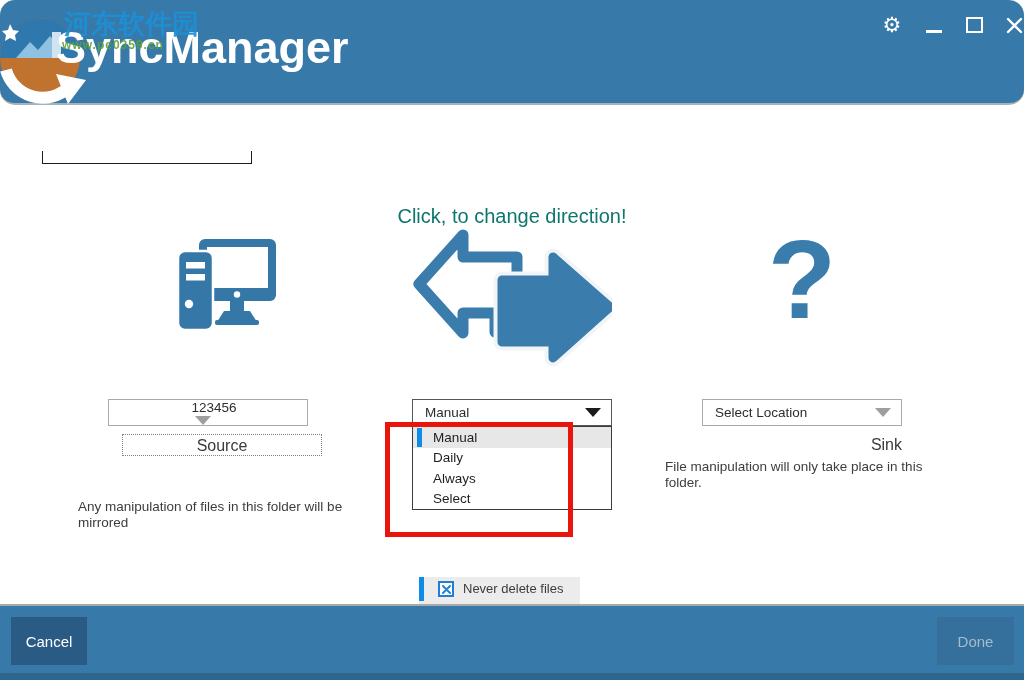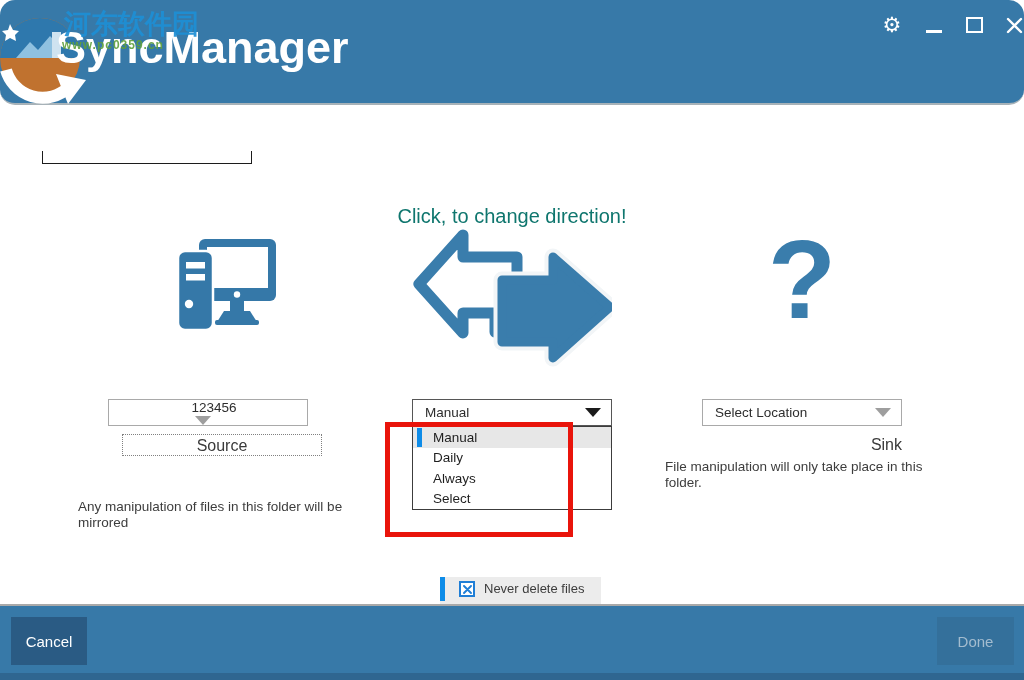--- a/index.html
+++ b/index.html
@@ -43,21 +43,21 @@
 
   .red-annotation{position:absolute;left:385px;top:422px;width:178px;height:105px;border:5px solid var(--annotation-red);z-index:9;pointer-events:none;}
 
   .src-label{position:absolute;left:122px;top:434px;width:200px;height:22px;border:1px dotted #808080;box-sizing:border-box;text-align:center;font-size:16px;color:#3a3a3a;line-height:21px;}
   .sink-label{position:absolute;left:702px;top:436px;width:200px;text-align:right;font-size:16px;color:#3a3a3a;}
   .desc{position:absolute;font-size:13.5px;color:#3d3d3d;line-height:1.22;}
   .src-desc{left:78px;top:459px;width:292px;margin-top:40px;}
   .sink-desc{left:665px;top:459px;width:282px;}
 
   
-  .chk-row{position:absolute;left:440px;top:577px;width:161px;height:40px;background:#ececec;cursor:pointer;text-align:right;}
+  .chk-row{position:absolute;left:419px;top:577px;width:161px;height:40px;background:#ececec;cursor:pointer;text-align:right;}
   .chk-accent{position:absolute;left:0;top:0;width:5px;height:24px;background:var(--accent-blue);}
   .chk-box{position:absolute;left:19px;top:4px;width:12px;height:12px;background:#fff;border:2px solid #1f7ed6;display:flex;align-items:center;justify-content:center;}
   .chk-label{position:absolute;left:44px;top:0;font-size:13px;color:#3c3c3c;line-height:24px;white-space:nowrap;}
 
   
   .footer{position:absolute;left:0;top:604px;width:1024px;height:76px;background:var(--header-blue);border-top:2px solid #a9a9a9;box-sizing:border-box;}
   .footer .bottom-strip{position:absolute;left:0;bottom:0;width:100%;height:7px;background:#2f6690;}
   .btn{position:absolute;top:11px;height:48px;display:flex;align-items:center;justify-content:center;font-size:15px;cursor:pointer;}
   .btn-cancel{left:11px;width:76px;background:#2a5b84;color:#fff;}
   .btn-done{left:937px;width:77px;background:#34709b;color:#a3bccf;cursor:default;}

